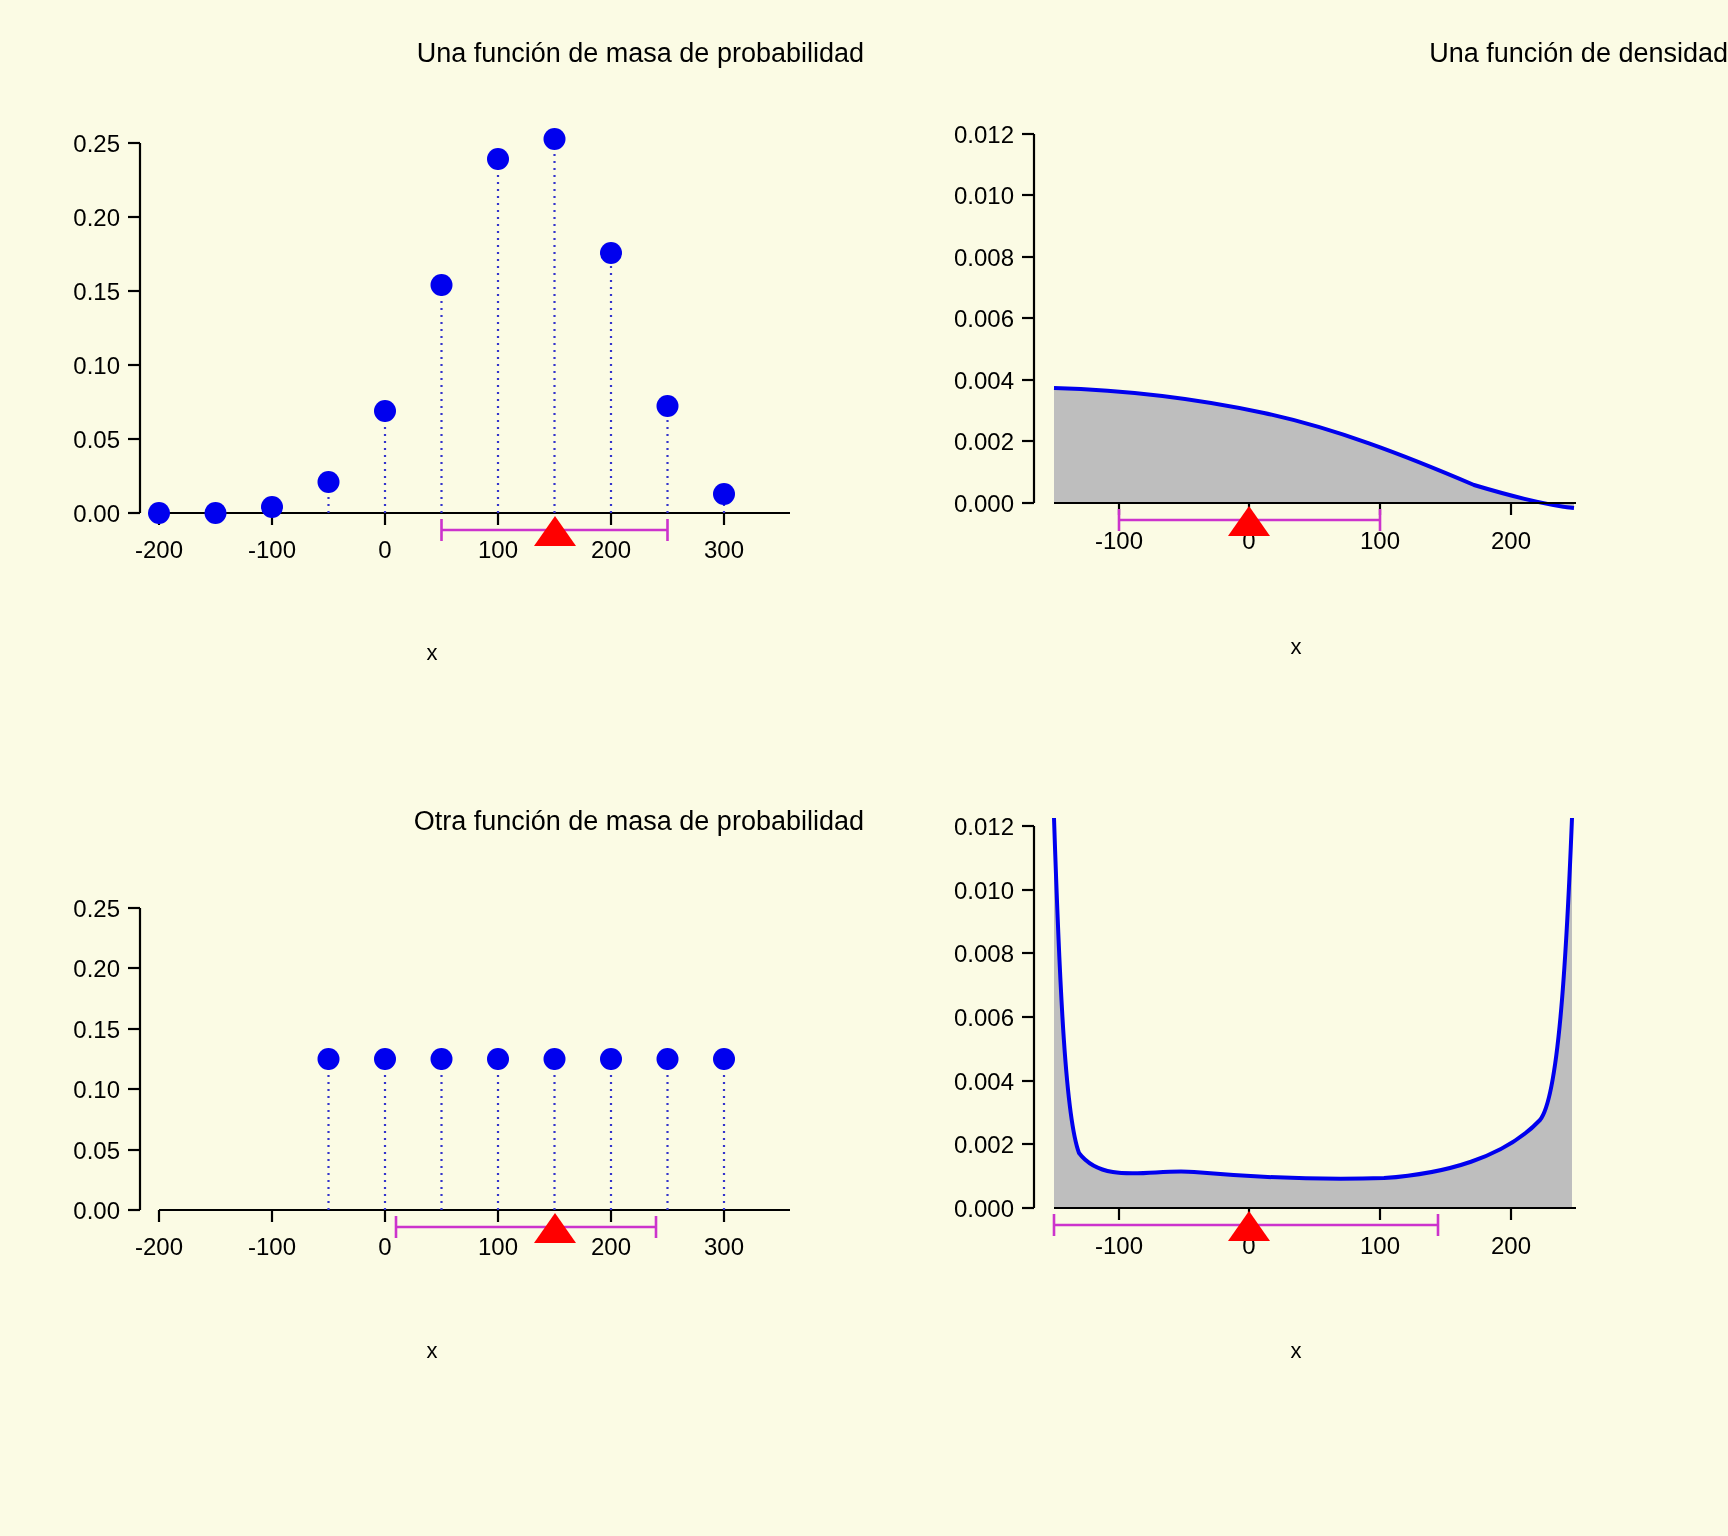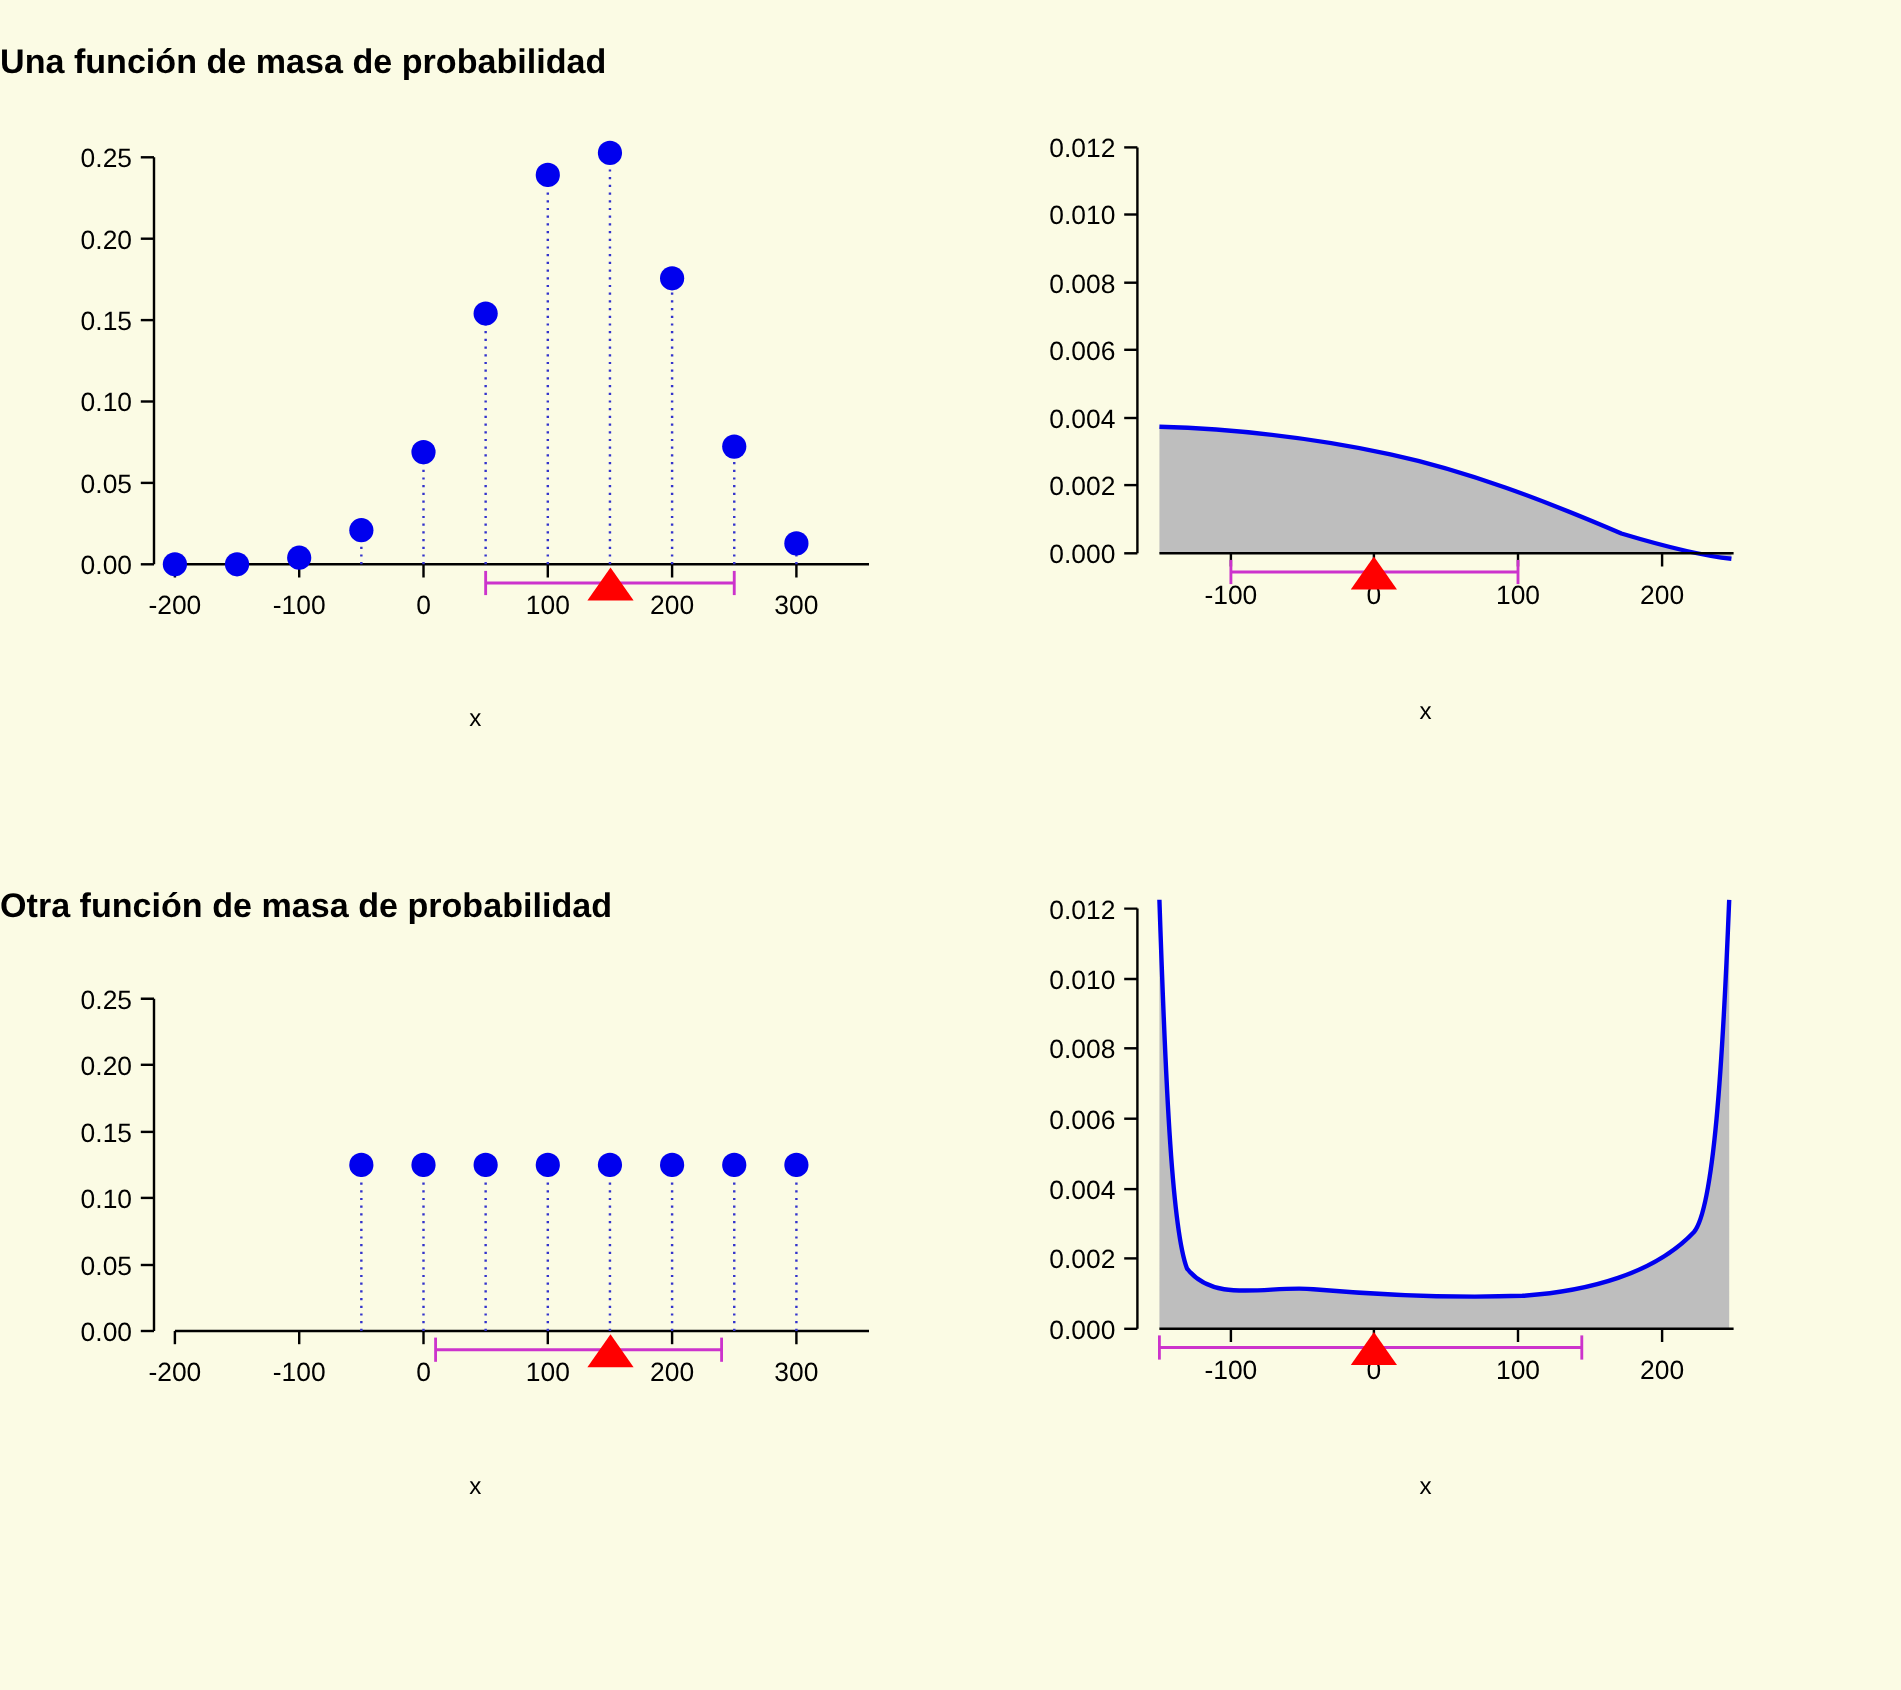--- a/index.html
+++ b/index.html
@@ -23,23 +23,23 @@
   .panel {
     position: relative;
     width: 864px;
     height: 768px;
   }
   .panel-title {
     position: absolute;
     top: 38px;
     left: 0;
     width: 864px;
-    text-align: left;
-    font-size: 31px;
-    font-weight: bold;
+    text-align: right;
+    font-size: 27px;
+    font-weight: normal;
     color: #000;
     letter-spacing: 0px;
   }
   .plot-svg {
     position: absolute;
     top: 0;
     left: 0;
   }
   .axis-label-x {
     position: absolute;
@@ -132,20 +132,21 @@
         <line x1="441.5" y1="519" x2="441.5" y2="541"></line>
         <line x1="667.5" y1="519" x2="667.5" y2="541"></line>
       </g>
 
       <polygon points="555,516 576,546 534,546" fill="#ff0000"></polygon>
     </svg>
     <div class="axis-label-x" style="top: 640px;">x</div>
   </div>
 
   <div class="panel">
+    <div class="panel-title">Una función de densidad</div>
     <svg class="plot-svg" width="864" height="768" viewBox="0 0 864 768">
 
       <line x1="170" y1="134" x2="170" y2="503" stroke="#000" stroke-width="2.2"></line>
       <g stroke="#000" stroke-width="2.2">
         <line x1="170" y1="503" x2="158" y2="503"></line>
         <line x1="170" y1="441" x2="158" y2="441"></line>
         <line x1="170" y1="380" x2="158" y2="380"></line>
         <line x1="170" y1="318" x2="158" y2="318"></line>
         <line x1="170" y1="257" x2="158" y2="257"></line>
         <line x1="170" y1="195" x2="158" y2="195"></line>

